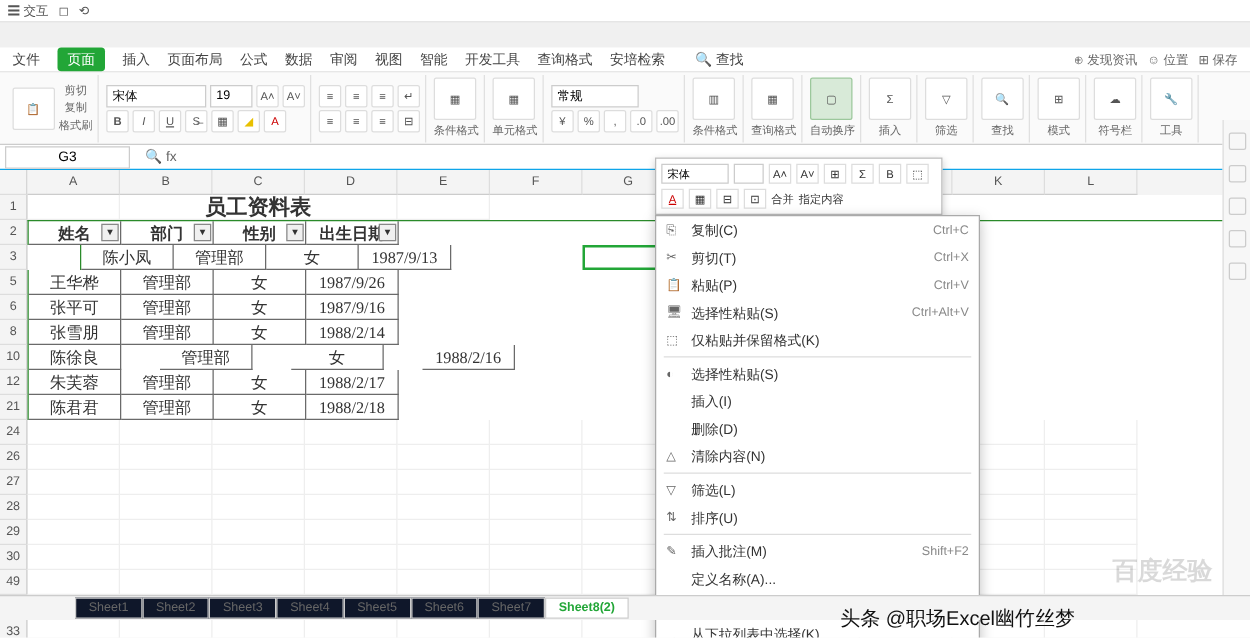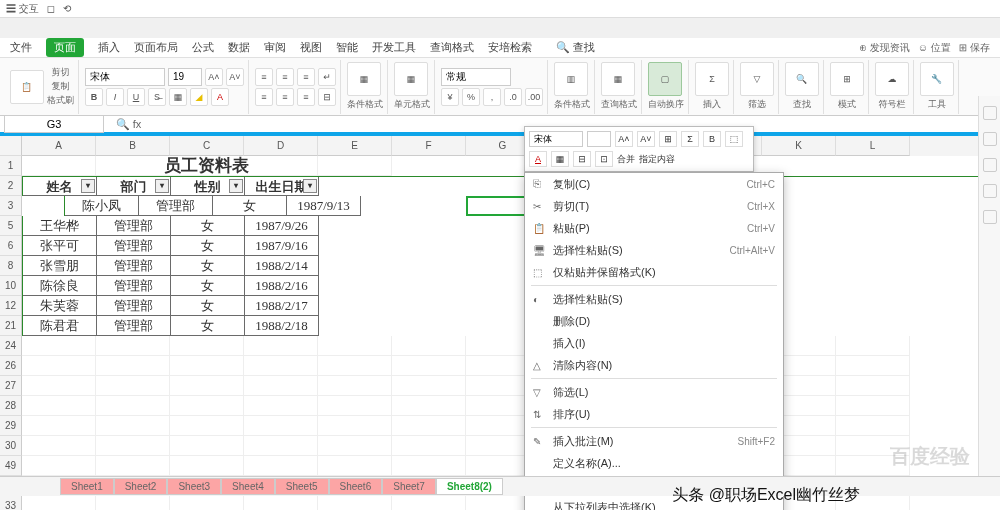--- a/index.html
+++ b/index.html
@@ -15,21 +15,21 @@
 
 .ribbon { height: 58px; background: #fafafa; display: flex; align-items: center; padding: 0 6px; gap: 2px; border-bottom: 1px solid #ccc; }
 .rgroup { display: flex; flex-direction: column; gap: 2px; padding: 2px 4px; border-right: 1px solid #e0e0e0; height: 54px; justify-content: center; }
 .rrow { display: flex; gap: 3px; align-items: center; }
 .rbtn { width: 18px; height: 18px; background: #fff; border: 1px solid #ddd; border-radius: 2px; display: flex; align-items: center; justify-content: center; font-size: 9px; color: #555; cursor: pointer; }
 .rbtn.lg { width: 34px; height: 34px; }
 .rbtn.active { background: #d8ead8; border-color: #9cc89c; }
 .rlabel { font-size: 9px; color: #666; text-align: center; }
 .rsel { height: 18px; border: 1px solid #ccc; background: #fff; font-size: 10px; padding: 0 4px; }
 
-.formula-bar { height: 20px; background: #fff; display: flex; align-items: center; border-bottom: 4px solid #0ea5e9; }
+.formula-bar { height: 20px; background: #fff; display: flex; align-items: center; border-bottom: 1px solid #0ea5e9; }
 .name-box { width: 100px; height: 18px; border: 1px solid #ccc; margin: 0 4px; padding: 0 6px; font-size: 11px; text-align: center; }
 .fx { padding: 0 8px; color: #666; }
 
 .grid-area { display: flex; height: 380px; background: #fff; position: relative; }
 .row-hdrs { width: 22px; background: #f4f4f4; }
 .row-hdrs div { height: 20px; border-bottom: 1px solid #ddd; border-right: 1px solid #ccc; text-align: center; font-size: 10px; line-height: 20px; color: #555; }
 .cols { flex: 1; }
 .col-hdrs { display: flex; height: 20px; background: #f4f4f4; }
 .col-hdrs div { border-right: 1px solid #ddd; border-bottom: 1px solid #ccc; text-align: center; font-size: 10px; line-height: 20px; color: #555; }
 .cw-a{width:74px}.cw-b{width:74px}.cw-c{width:74px}.cw-d{width:74px}.cw-e{width:74px}.cw-f{width:74px}.cw-g{width:74px}.cw-h{width:74px}.cw-i{width:74px}.cw-j{width:74px}.cw-k{width:74px}.cw-l{width:74px}
@@ -51,21 +51,21 @@
 .float-toolbar .mini { width: 18px; height: 16px; border: 1px solid #ddd; font-size: 9px; display: flex; align-items: center; justify-content: center; }
 
 .ctx-menu { position: absolute; background: #fff; border: 1px solid #aaa; box-shadow: 0 3px 10px rgba(0,0,0,.25); width: 260px; font-size: 11px; }
 .ctx-item { display: flex; align-items: center; height: 22px; padding: 0 8px; cursor: pointer; }
 .ctx-ico { width: 20px; font-size: 10px; color: #666; }
 .ctx-label { flex: 1; }
 .ctx-key { color: #888; font-size: 10px; }
 .ctx-sep { height: 1px; background: #ddd; margin: 2px 6px; }
 
 .sheet-tabs { position: absolute; bottom: 14px; left: 0; right: 0; height: 20px; background: #f4f4f4; display: flex; align-items: center; padding-left: 60px; gap: 0; border-top: 1px solid #ccc; font-size: 10px; }
-.sheet-tab { padding: 2px 10px; border: 1px solid #ccc; background: #fca5a5; color: #666; }
+.sheet-tab { padding: 2px 10px; border: 1px solid #ccc; background: #0f172a; color: #666; }
 .sheet-tab.active { background: #fff; color: #22a637; font-weight: bold; }
 
 .watermark { position: absolute; right: 30px; bottom: 40px; font-size: 20px; color: rgba(0,0,0,.15); font-weight: bold; }
 .attribution { position: absolute; bottom: 4px; right: 140px; font-size: 16px; color: #111; font-weight: 500; }
 .side-panel { position: absolute; right: 0; top: 96px; width: 22px; bottom: 34px; background: #f7f7f7; border-left: 1px solid #ddd; display:flex; flex-direction:column; gap:12px; padding-top:10px; align-items:center;}
 .side-panel div{width:14px;height:14px;border:1px solid #ccc;border-radius:2px;}
 </style>
 </head>
 <body>
 
@@ -275,21 +275,21 @@
             <div class="cell cw-b">管理部</div>
             <div class="cell cw-c">女</div>
             <div class="cell cw-d">1987/9/16</div>
           </div>
           <div class="grid-row tbl" style="border-top: none; border-bottom: none;">
             <div class="cell cw-a">张雪朋</div>
             <div class="cell cw-b">管理部</div>
             <div class="cell cw-c">女</div>
             <div class="cell cw-d">1988/2/14</div>
           </div>
-          <div class="grid-row tbl" style="border-top: none; border-bottom: none;">
+          <div class="grid-row tbl" style="border-top: none; border-bottom: none; gap: 31px;">
             <div class="cell cw-a">陈徐良</div>
             <div class="cell cw-b">管理部</div>
             <div class="cell cw-c">女</div>
             <div class="cell cw-d">1988/2/16</div>
           </div>
           <div class="grid-row tbl" style="border-top: none; border-bottom: none;">
             <div class="cell cw-a">朱芙蓉</div>
             <div class="cell cw-b">管理部</div>
             <div class="cell cw-c">女</div>
             <div class="cell cw-d">1988/2/17</div>
@@ -480,26 +480,26 @@
       <span class="ctx-key"></span>
     </div>
     <div class="ctx-sep"></div>
     <div class="ctx-item">
       <span class="ctx-ico">◐</span>
       <span class="ctx-label">选择性粘贴(S)</span>
       <span class="ctx-key"></span>
     </div>
     <div class="ctx-item">
       <span class="ctx-ico"></span>
+      <span class="ctx-label">插入(I)</span>
+      <span class="ctx-key"></span>
+    </div>
+    <div class="ctx-item">
+      <span class="ctx-ico"></span>
       <span class="ctx-label">删除(D)</span>
-      <span class="ctx-key"></span>
-    </div>
-    <div class="ctx-item">
-      <span class="ctx-ico"></span>
-      <span class="ctx-label">插入(I)</span>
       <span class="ctx-key"></span>
     </div>
     <div class="ctx-item">
       <span class="ctx-ico">△</span>
       <span class="ctx-label">清除内容(N)</span>
       <span class="ctx-key"></span>
     </div>
     <div class="ctx-sep"></div>
     <div class="ctx-item">
       <span class="ctx-ico">▽</span>

